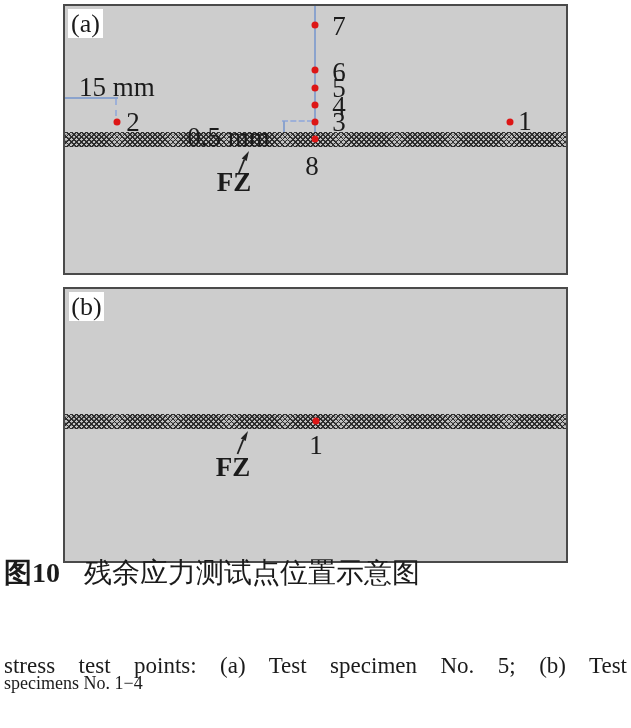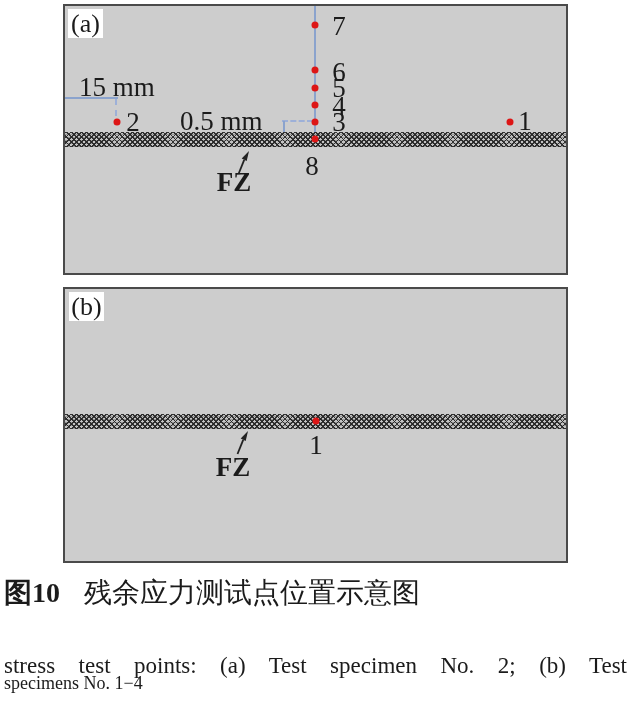--- a/index.html
+++ b/index.html
@@ -31,36 +31,36 @@
   .dot{position:absolute;width:7px;height:7px;border-radius:50%;
        transform:translate(-50%,-50%);z-index:5;}
   .pt-label{position:absolute;transform:translate(-50%,-50%);font-size:27px;
             line-height:1;z-index:6;white-space:nowrap;}
 
   .dim-label{position:absolute;font-size:27px;line-height:1;z-index:4;white-space:nowrap;}
   #dim15-line{position:absolute;left:0;top:91px;width:53px;height:0;
               border-top:2px solid #8ba3cd;z-index:3;}
   #dim15-ext{position:absolute;left:50px;top:93px;width:0;height:17px;
              border-left:2px dashed #9db0d8;z-index:3;}
-  #dim05-label{left:115px;top:102px;width:97px;text-align:left;}
+  #dim05-label{left:115px;top:118px;width:97px;text-align:center;}
   #dim05-dash{position:absolute;left:217px;top:114px;width:31px;height:0;
               border-top:2px dashed #9db0d8;z-index:3;}
   #dim05-ext{position:absolute;left:218px;top:115px;width:0;height:11px;
              border-left:2px solid #8ba3cd;z-index:3;}
 
   .fz-arrow{position:absolute;width:26px;height:32px;z-index:4;}
   #panel-a .fz-arrow{left:167px;top:142px;}
   #panel-b .fz-arrow{left:166px;top:139px;}
   .fz-text{position:absolute;transform:translate(-50%,-50%);font-size:27px;
            line-height:1;z-index:4;font-weight:bold;}
   #panel-a .fz-text{left:169px;top:176px;}
   #panel-b .fz-text{left:168px;top:178px;}
 
   .caption-line{position:absolute;left:4px;width:623px;line-height:1.25;}
-  #cap-zh{top:575px;font-size:28px;}
+  #cap-zh{top:555px;font-size:28px;}
   #cap-zh .rest{margin-left:24px;}
   #cap-en1{top:615px;font-size:23px;text-align:justify;text-align-last:justify;}
   #cap-en2{top:652px;font-size:23px;text-align:justify;text-align-last:justify;}
   #cap-en3{top:672px;font-size:18px;}
   .bold{font-weight:bold;}
 </style>
 </head>
 <body>
 
 <div id="page">
@@ -121,19 +121,19 @@
     <div>
         <div class="dot" style="left: 251px; top: 132px; background: rgb(221, 22, 22);"></div>
         <div class="pt-label" style="left: 251px; top: 156px;">1</div>
       </div>
   </div>
 
   <div class="caption-line" id="cap-zh">
     <span class="bold">图10</span><span class="rest">残余应力测试点位置示意图</span>
   </div>
   <div class="caption-line" id="cap-en2">
-    <span>stress test points: (a) Test specimen No. 2; (b) Test</span>
+    <span>stress test points: (a) Test specimen No. 5; (b) Test</span>
   </div>
   <div class="caption-line" id="cap-en3">
     <span>specimens No. 1−4</span>
   </div>
 
 </div>
 
 </body></html>

